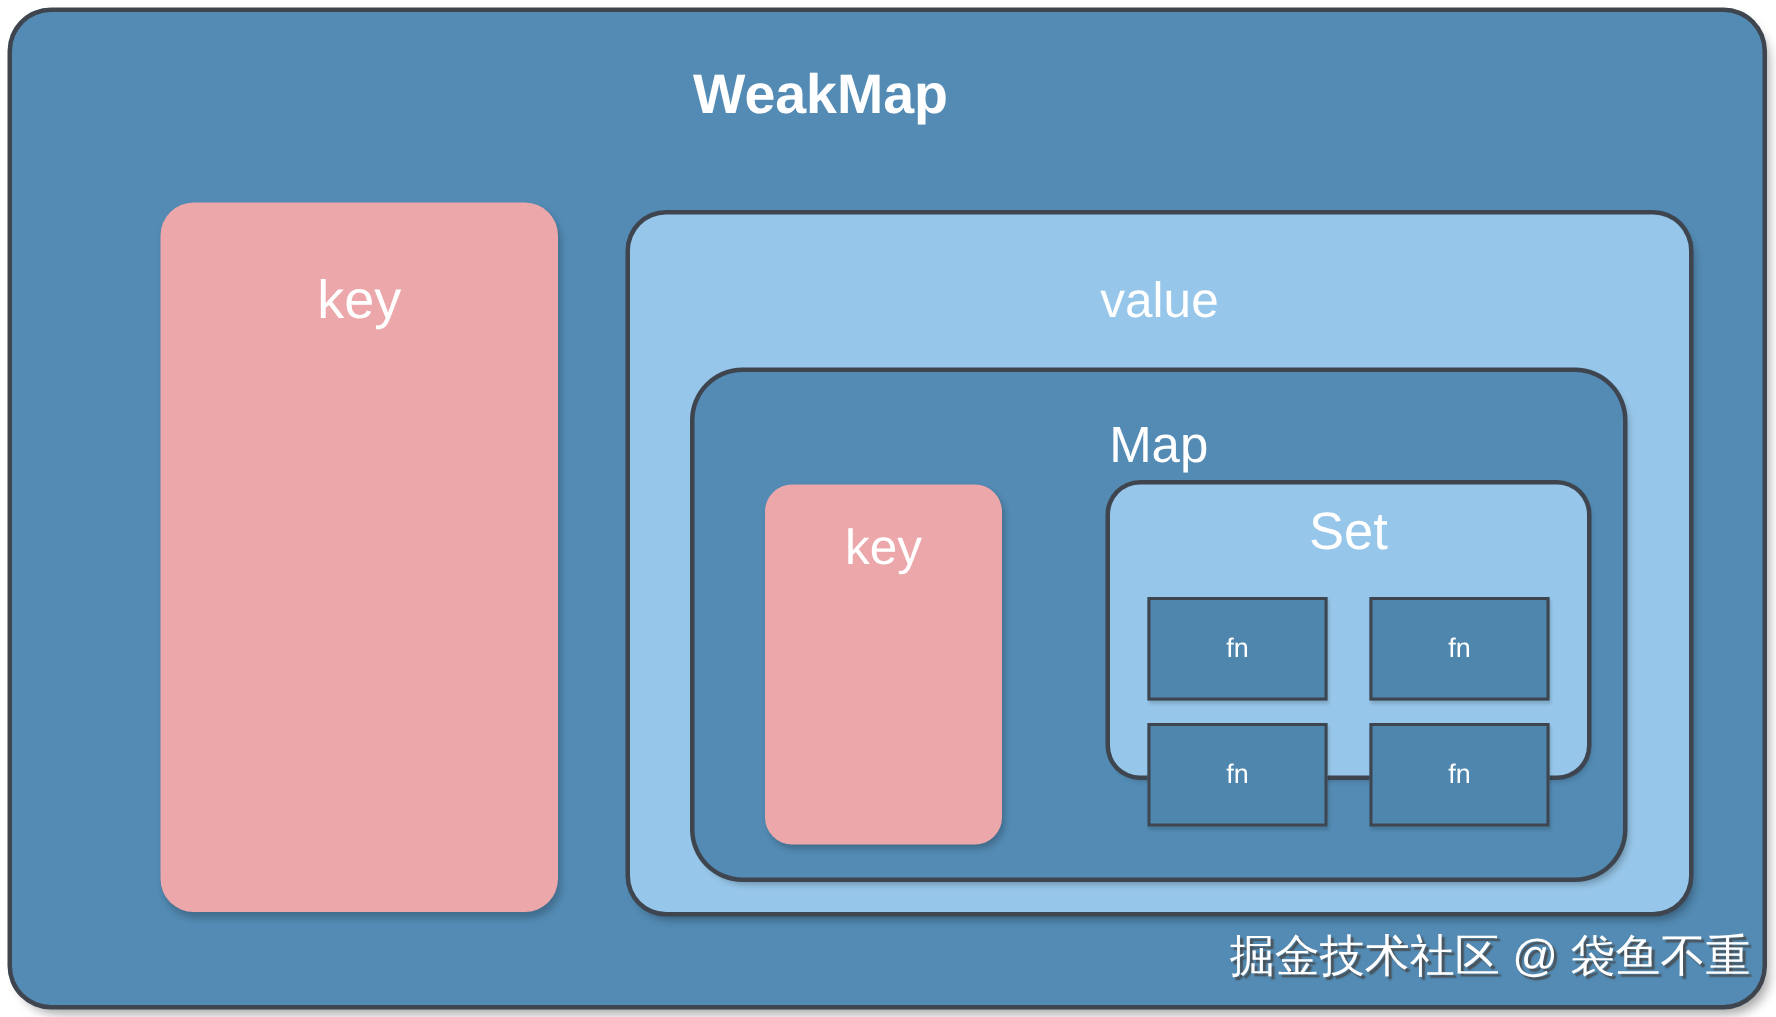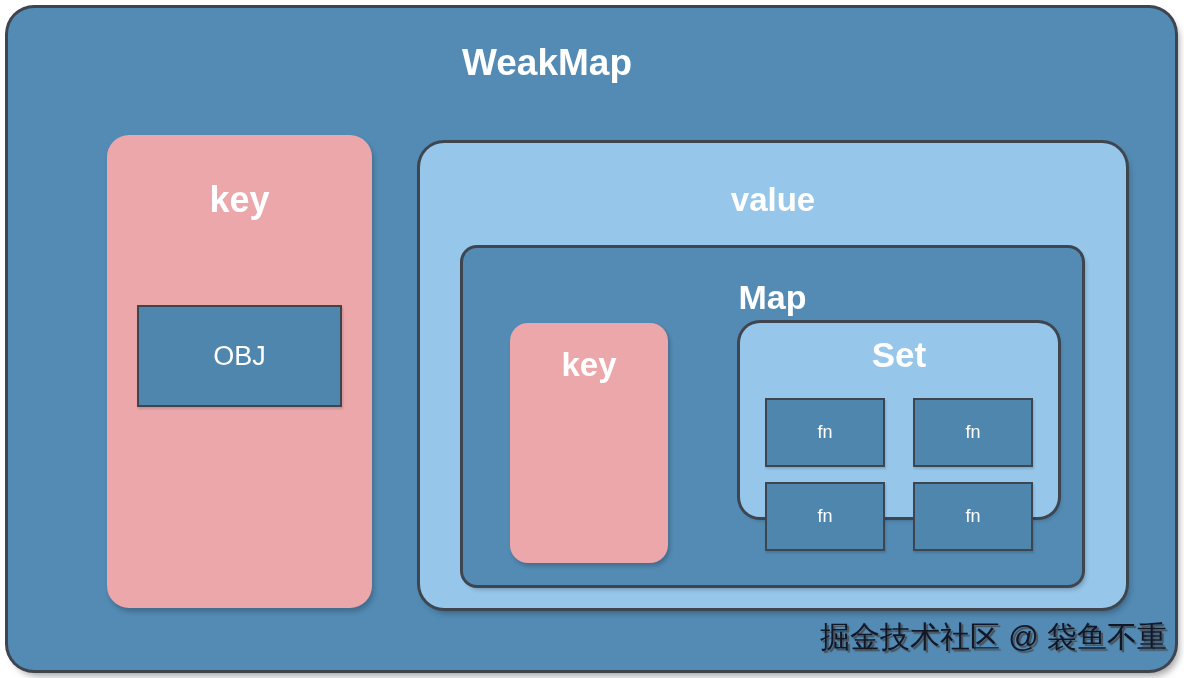--- a/index.html
+++ b/index.html
@@ -35,21 +35,21 @@
     left: 99px; top: 127px;
     width: 265px; height: 473px;
     border-radius: 22px;
     background: var(--pink, #eba7aa);
     box-shadow: 2px 4px 5px rgba(0,0,0,0.22);
   }
   .key-panel .panel-label { padding-top: 44px; font-size: 36px; }
 
   .panel-label {
     text-align: center;
-    font-weight: bold;
+    font-weight: normal;
     color: #ffffff;
     user-select: none;
   }
 
   
   .small-box {
     position: absolute;
     box-sizing: border-box;
     background: var(--steel-blue-dark, #4e86ae);
     border: 2px solid var(--border, #3e454e);
@@ -66,21 +66,21 @@
     border-radius: 24px;
     background: var(--light-blue, #96c6e9);
     box-shadow: 0 0 0 3px var(--border, #3e454e), 3px 5px 6px rgba(0,0,0,0.3);
   }
   .value-panel > .panel-label { padding-top: 38px; font-size: 33px; }
 
   
   .map-panel {
     left: 43px; top: 105px;
     width: 619px; height: 337px;
-    border-radius: 14px;
+    border-radius: 32px;
     background: var(--steel-blue, #538bb4);
     box-shadow: 0 0 0 3px var(--border, #3e454e), 3px 4px 5px rgba(0,0,0,0.28);
   }
   .map-panel > .panel-label { padding-top: 30px; font-size: 34px; }
 
   
   .inner-key-panel {
     left: 47px; top: 75px;
     width: 158px; height: 240px;
     border-radius: 18px;
@@ -108,36 +108,35 @@
     column-gap: 28px;
     row-gap: 15px;
   }
   .fn-box { position: static; font-size: 18px; }
 
   
   .watermark {
     position: absolute;
     right: 8px; bottom: 12px;
     font-size: 30px;
-    color: #0f172a;
+    color: #ffffff;
     text-shadow: 2px 2px 1px rgba(70,70,70,0.85);
     white-space: nowrap;
   }
 </style>
 </head>
 <body>
 
 <div class="page">
   <div class="panel outer">
 
     <div class="weakmap-title">WeakMap</div>
 
     <div class="panel key-panel">
       <div class="panel-label">key</div>
-      <div class="small-box obj-box">OBJ</div>
     </div>
 
     <div class="panel value-panel">
       <div class="panel-label">value</div>
 
       <div class="panel map-panel">
         <div class="panel-label">Map</div>
 
         <div class="panel inner-key-panel">
           <div class="panel-label">key</div>

